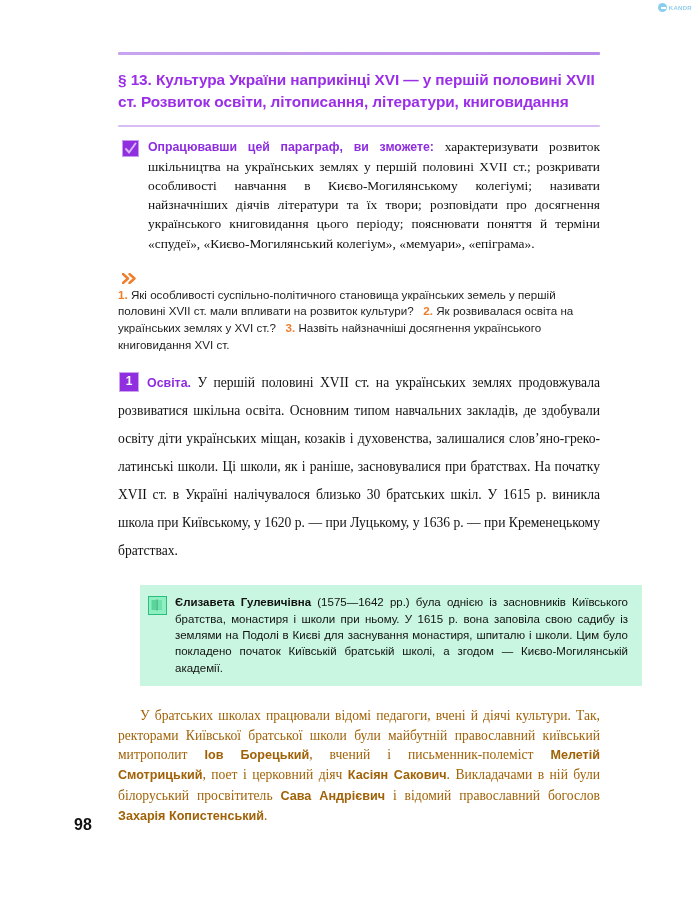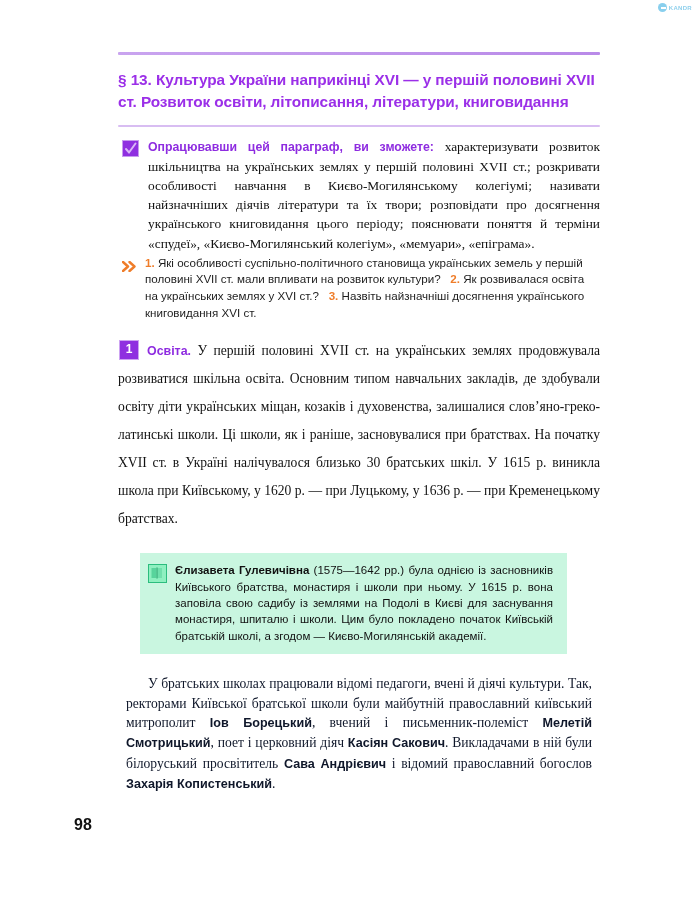--- a/index.html
+++ b/index.html
@@ -121,21 +121,22 @@
     font-family: "Liberation Sans", sans-serif;
     font-weight: bold;
     font-size: 12.3px;
     color: #8e2ce0;
   }
 
   
   .questions {
     display: flex;
     align-items: flex-start;
-    margin-top: 2px;
+    margin-top: 14px;
+    flex-direction: column;
   }
   .icon-arrows {
     flex: 0 0 auto;
     width: 15px;
     margin: 4px 8px 0 4px;
     color: #ef7d2a;
     line-height: 1;
   }
   .questions-text {
     font-family: "Liberation Sans", sans-serif;
@@ -186,21 +187,21 @@
     color: #8e2ce0;
   }
 
   
   .infobox {
     margin: 20px 0 0 22px;
     background: #c9f6e0;
     display: flex;
     align-items: flex-start;
     padding: 9px 14px 10px 8px;
-    width: 427px;
+    width: 502px;
     box-sizing: border-box;
   }
   .icon-book {
     flex: 0 0 auto;
     width: 19px;
     height: 19px;
     margin: 2px 8px 0 0;
     background: #8ef0c0;
     border: 1.4px solid #2bbd7e;
     box-sizing: border-box;
@@ -217,22 +218,22 @@
   }
   .infobox-text b { font-weight: bold; }
 
   
   .closing { margin-top: 20px; }
   .closing p {
     font-family: "Liberation Serif", serif;
     font-size: 13.6px;
     line-height: 19.4px;
     text-align: justify;
-    color: #0f172a;
-    margin: 8px;
+    color: #a16207;
+    margin: 0;
     text-indent: 22px;
   }
   .closing p .nm {
     font-family: "Liberation Sans", sans-serif;
     font-weight: bold;
     font-size: 12.6px;
   }
 
   
   .folio {

